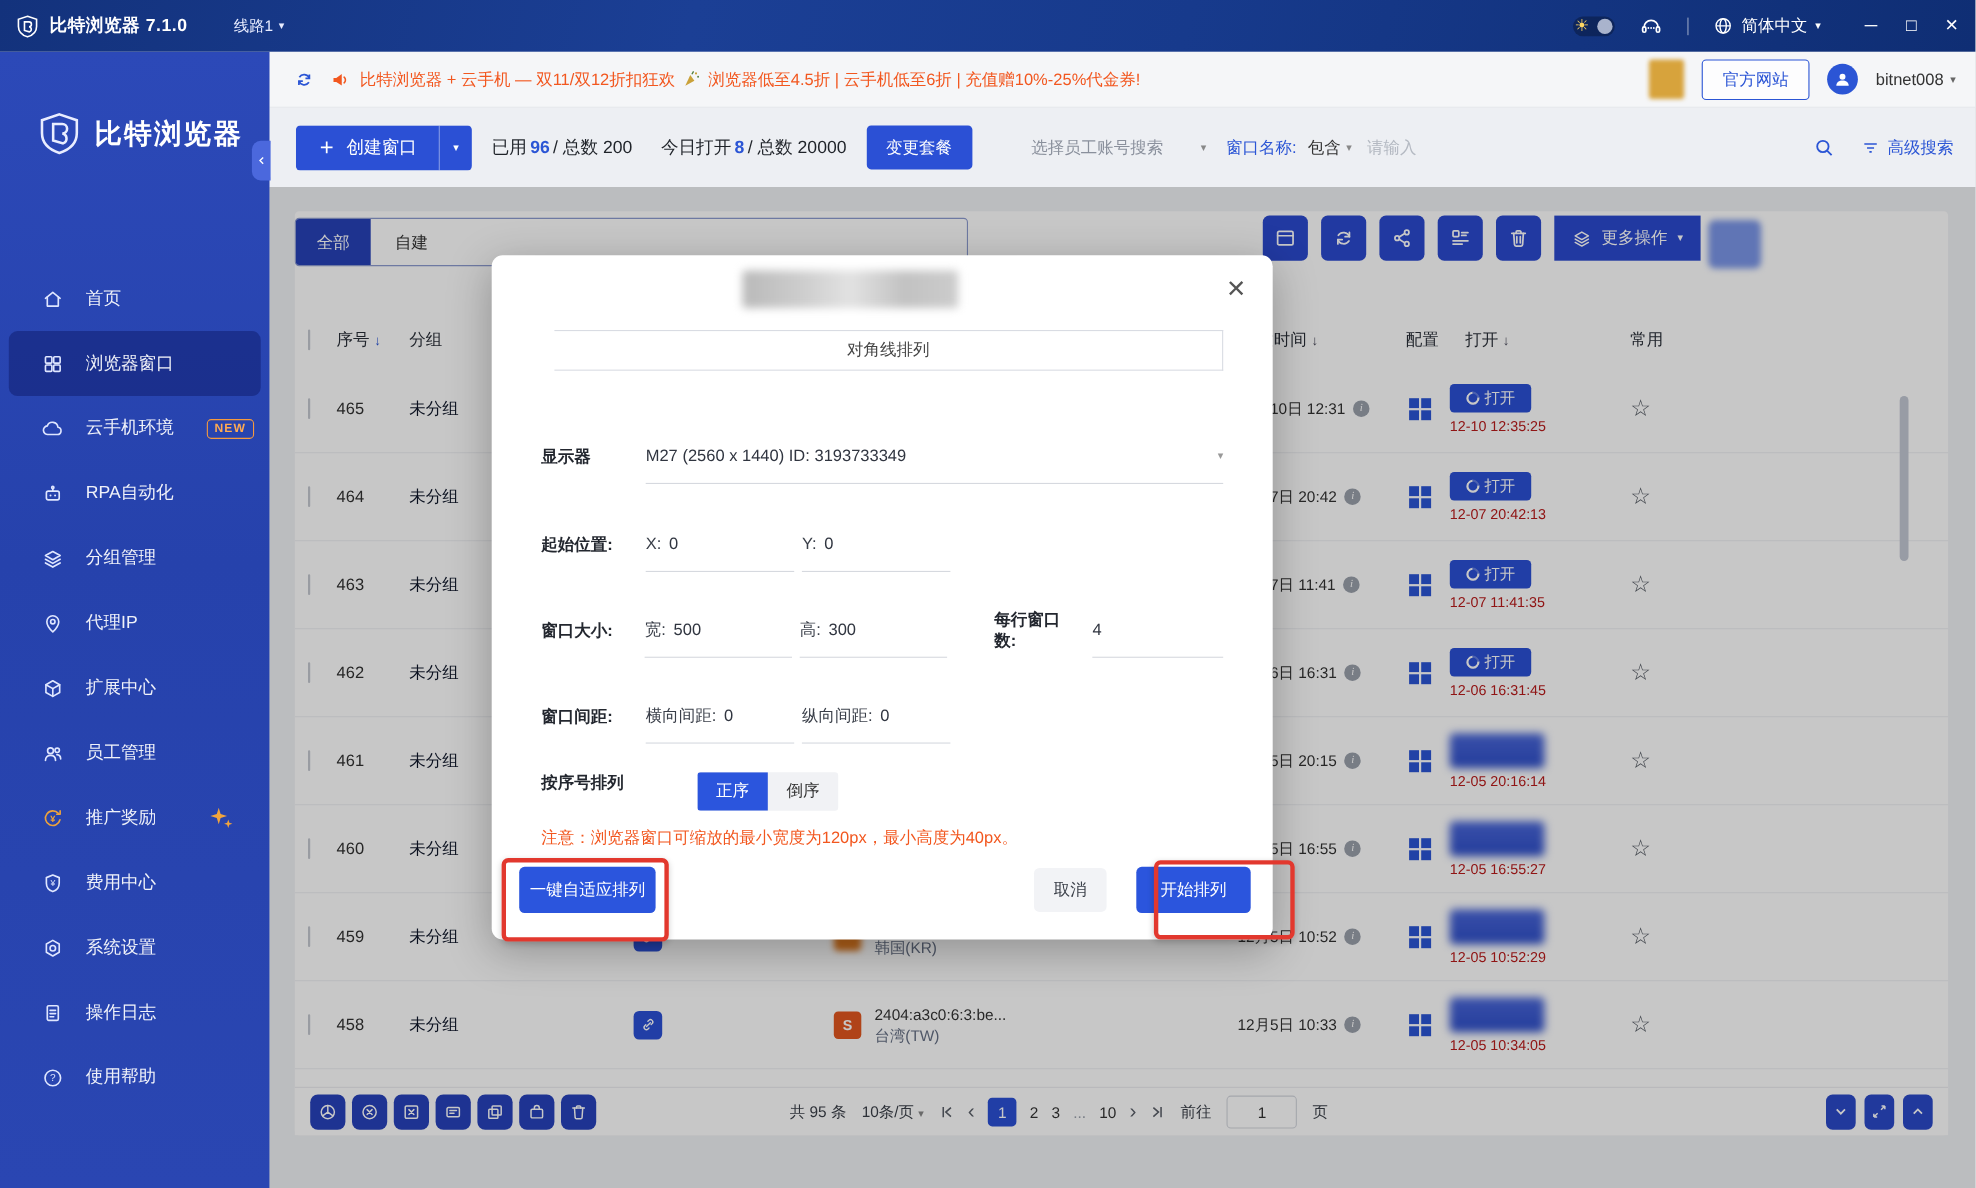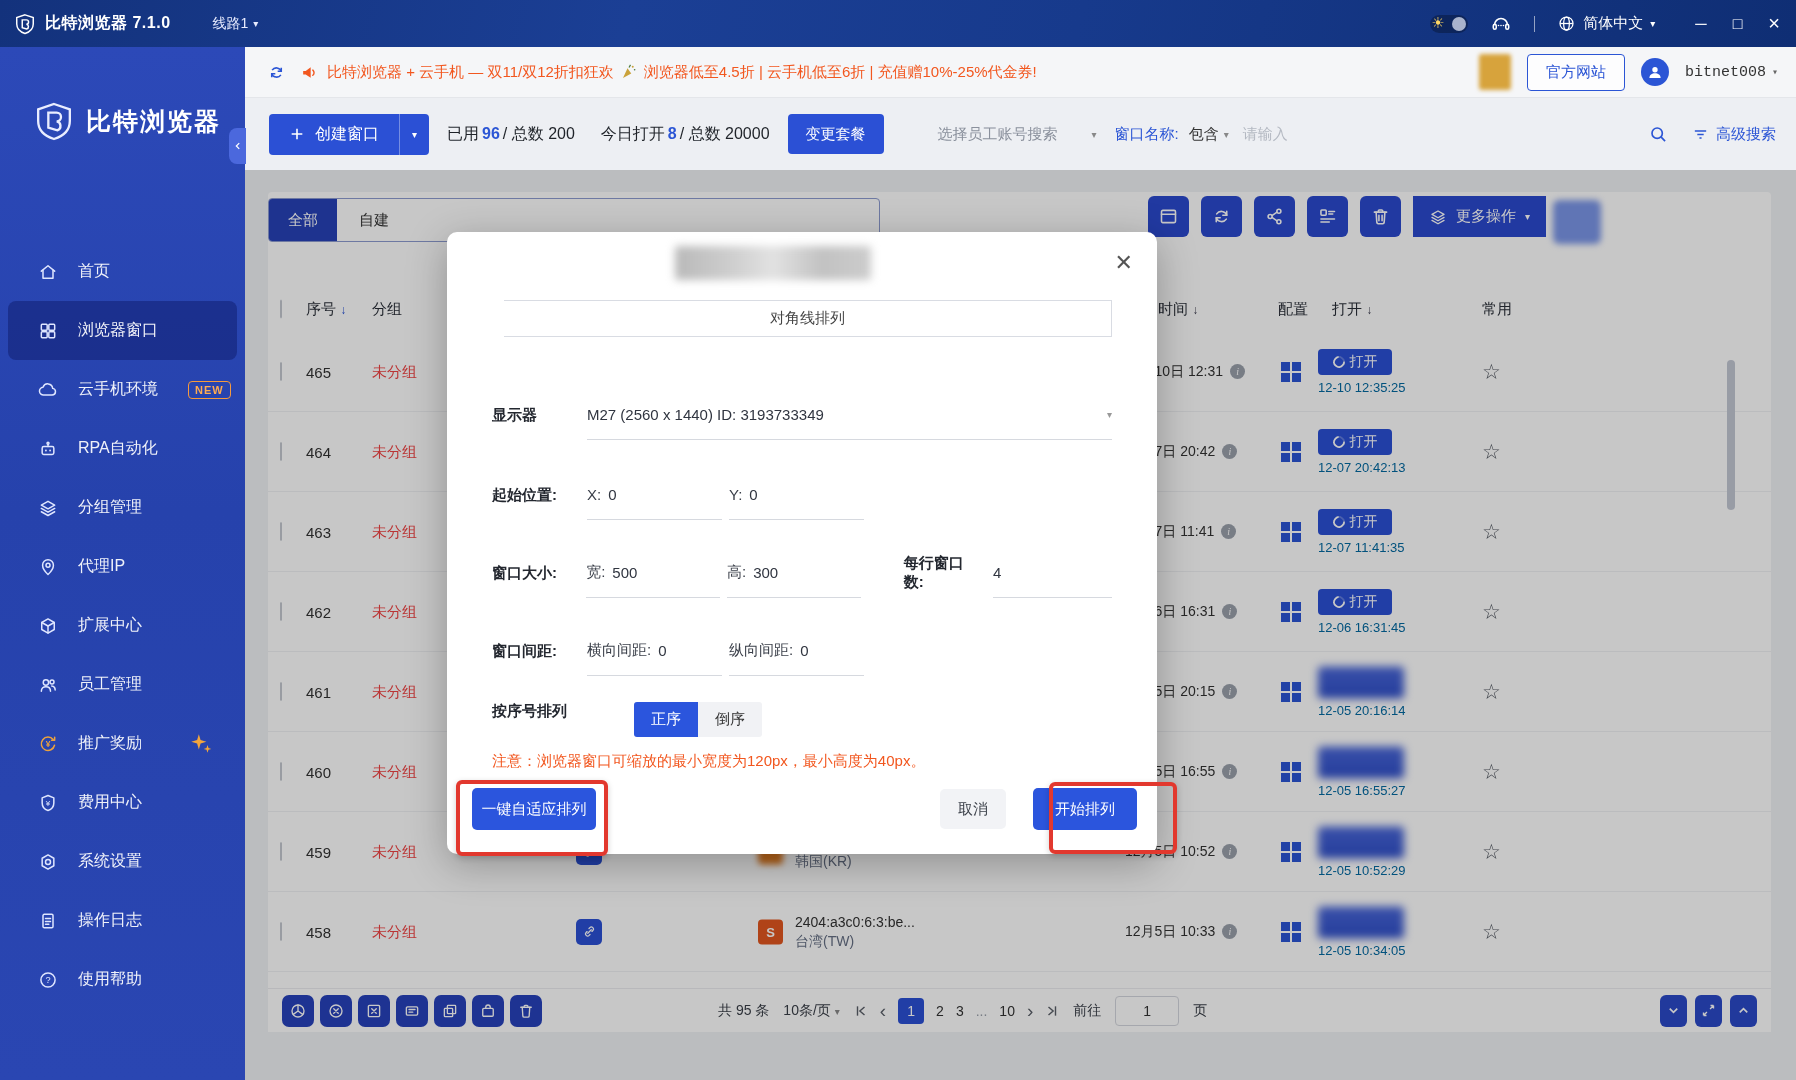--- a/index.html
+++ b/index.html
@@ -46,21 +46,21 @@
   .main { position:absolute; left:245px; top:47px; right:0; bottom:0; }
   .announce { height:51px; background:#f5f6f8; border-bottom:1px solid #e4e6ea; display:flex; align-items:center; padding:0 18px 0 22px; }
   .ann-refresh { width:19px; height:19px; color:#2b55d5; }
   .ann-horn { width:19px; height:19px; color:#f2571f; margin-left:14px; }
   .ann-text { margin-left:8px; font-size:15px; color:#f2571f; display:flex; align-items:center; gap:6px; white-space:nowrap; }
   .ann-cracker { width:18px; height:18px; }
   .ann-right { margin-left:auto; display:flex; align-items:center; gap:16px; }
   .gold-sq { width:32px; height:36px; background:#d7a33c; border-radius:3px; filter:blur(2px); }
   .official-btn { border:1px solid #2b55d5; color:#2b55d5; background:#fdfdfe; font-size:15px; border-radius:4px; padding:8px 18px; }
   .avatar { width:28px; height:28px; border-radius:50%; background:#2b55d5; color:#fff; display:flex; align-items:center; justify-content:center; }
-  .username { font-size:15px; color:#333; display:flex; align-items:center; gap:6px;font-family:Liberation Mono, monospace; }
+  .username { font-size:15px; color:#333; display:flex; align-items:center; gap:6px; }
   .username .caret { color:#666; }
 
   .toolbar { height:72px; background:#edeff3; display:flex; align-items:center; padding:0 20px 0 24px; gap:18px; }
   .create-btn { display:flex; height:41px; border-radius:4px; overflow:hidden; }
   .create-main { background:#2b50d5; color:#fff; font-size:16px; display:flex; align-items:center; gap:10px; padding:0 20px; }
   .create-caret { background:#2b50d5; border-left:1px solid rgba(255,255,255,.35); color:#fff; width:30px; display:flex; align-items:center; justify-content:center; }
   .stats { font-size:16px; color:#1f2329; display:flex; gap:26px; }
   .stats b { color:#2b55d5; padding:0 3px; }
   .plan-btn { background:#2b50d5; color:#fff; border-radius:4px; height:40px; padding:0 18px; font-size:15px; display:flex; align-items:center; }
   .emp-select { font-size:15px; color:#8a909c; display:flex; align-items:center; gap:34px; padding-left:8px;margin-left:28px; }
@@ -91,40 +91,40 @@
   .thead { position:absolute; left:0; right:0; top:96px; height:42px; font-size:15px; color:#2a2f38; }
   .thead > div, .row > div { position:absolute; top:50%; transform:translateY(-50%); }
   .arrow-dn { font-size:12px; color:#445; }
   .h-seq { left:38px; } .h-group { left:104px; } .h-created { left:860px; } .h-config { left:1010px; }
   .h-open { left:1064px; } .h-fav { left:1214px; }
   .h-cb { left:12px; }
 
   .rows { position:absolute; left:0; right:0; top:140px; }
   .row { position:relative; height:80px; border-bottom:1px solid #f0f1f4; }
   .cbx { width:16px; height:16px; border:1px solid #c4c8d0; border-radius:3px; background:#fff; }
-  .r-cb { left:12px; } .r-seq { left:38px; font-size:15px; color:#333; } .r-group { left:104px; font-size:15px; color:#ef4444; }
+  .r-cb { left:12px; } .r-seq { left:38px; font-size:15px; color:#333; } .r-group { left:104px; font-size:15px; color:#0f172a; }
   .r-link { left:308px; width:26px; height:26px; border-radius:5px; background:#2b50d5; color:#fff; display:flex; align-items:center; justify-content:center; }
   .r-link svg { width:15px; height:15px; }
   .r-proxy { left:490px; width:25px; height:25px; border-radius:4px; color:#fff; font-size:13px; font-weight:bold;
     display:flex; align-items:center; justify-content:center; background:#e2571f; }
   .r-proxy.blurred { filter:blur(3px); background:#e07a20; }
   .r-ip { left:527px; font-size:14px; color:#333; line-height:19px; }
   .r-ip .region { color:#667085; }
   .r-created { left:857px; font-size:14px; color:#333; display:flex; align-items:center; gap:7px; white-space:nowrap; }
   .icircle { width:15px; height:15px; border-radius:50%; background:#9aa0ab; color:#fff; font-size:10px; font-style:italic;
     display:flex; align-items:center; justify-content:center; font-family:"Liberation Serif",serif; }
   .r-win { left:1013px; }
   .winlogo { display:grid; grid-template-columns:9px 9px; grid-template-rows:9px 9px; gap:2px; }
   .winlogo i { background:#2b55d5; }
   .r-open { left:1050px; width:130px; text-align:left; }
   .openbtn { width:74px; height:26px; background:#2b50d5; border-radius:4px; color:#fff; font-size:14px;
     display:flex; align-items:center; justify-content:center; gap:5px; margin-bottom:5px; }
   .ring { width:12px; height:12px; border:2.5px solid #fff; border-left-color:rgba(255,255,255,.25); border-radius:50%; transform:rotate(130deg); }
   .blurbtn { width:86px; height:32px; background:linear-gradient(180deg,#4a67d9,#2f4fc9); border-radius:4px; filter:blur(4px); margin-bottom:4px; }
-  .opentime { font-size:13px; color:#0369a1; white-space:nowrap; }
+  .opentime { font-size:13px; color:#b91c1c; white-space:nowrap; }
   .r-dots { left:1180px; }
   .vdots { width:4px; height:4px; border-radius:50%; background:#5f6470; box-shadow:0 -6px 0 #5f6470, 0 6px 0 #5f6470; }
   .r-star { left:1214px; font-size:21px; color:#565b64; }
 
   .bottombar { position:absolute; left:0; right:0; bottom:0; height:44px; background:#fff; border-top:1px solid #ececf0;
     display:flex; align-items:center; padding:0 14px; }
   .bb-icons { display:flex; gap:6px; }
   .bb-ic { width:32px; height:32px; border-radius:7px; background:#2742bb; color:#fff; display:flex; align-items:center; justify-content:center; }
   .bb-ic svg { width:18px; height:18px; }
   .pagination { display:flex; align-items:center; gap:14px; margin-left:176px; font-size:14px; color:#3a3f48; }

